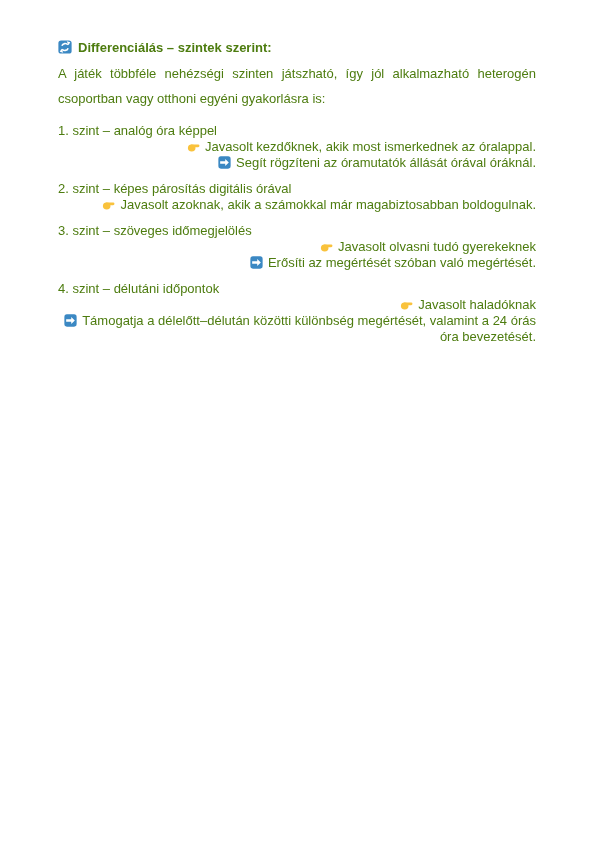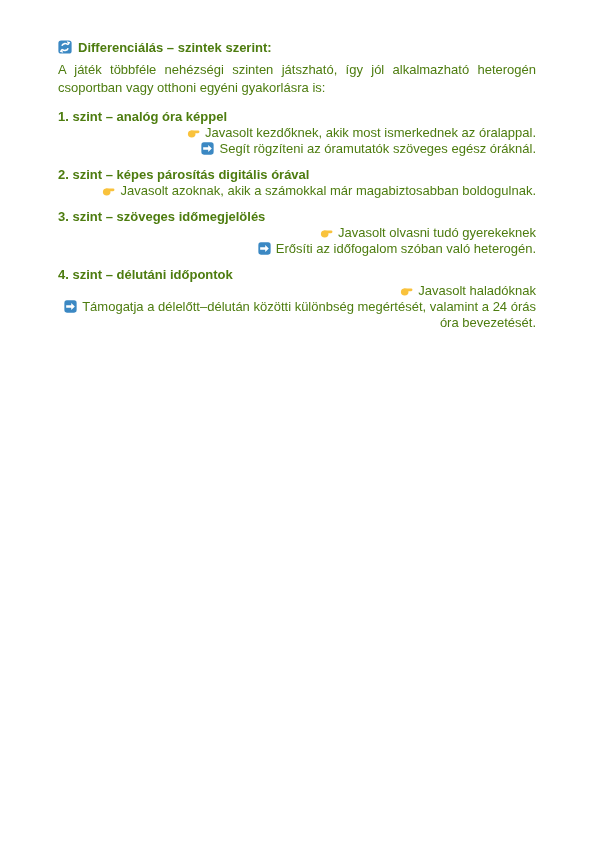--- a/index.html
+++ b/index.html
@@ -19,30 +19,30 @@
     color: #4d7c0f;
     overflow: hidden;
   }
   .header-line {
     line-height: 17px;
     font-weight: 700;
     white-space: nowrap;
   }
   .intro {
     margin: 5px 0 12px 0;
-    line-height: 18px;
+    line-height: 25px;
     text-align: justify;
   }
   .section {
     margin: 10px 0 0 0;
   }
   .section h2 {
     margin: 0;
     font-size: 13px;
-    font-weight: 700;
+    font-weight: 400;
     line-height: 16px;
   }
   .bullet {
     margin: 0;
     line-height: 16px;
     text-align: right;
   }
   .emoji {
     display: inline-block;
     width: 13px;
@@ -89,21 +89,21 @@
           <rect x="9" y="12.5" width="25.5" height="7.5" rx="3.75" fill="#F9C23C"></rect>
         </svg>
       </span><span>Javasolt kezdőknek, akik most ismerkednek az óralappal.</span>
     </p>
     <p class="bullet">
       <span class="emoji">
         <svg viewBox="0 0 36 36" xmlns="http://www.w3.org/2000/svg">
           <rect x="1" y="1" width="34" height="34" rx="7" fill="#3B88C3"></rect>
           <path d="M6 14.5 H20 V8.5 L30 18 L20 27.5 V21.5 H6 Z" fill="#ffffff"></path>
         </svg>
-      </span><span>Segít rögzíteni az óramutatók szöveges egész óráknál.</span>
+      </span><span>Segít rögzíteni az óramutatók állását órával óráknál.</span>
     </p>
   </div>
 
   <div class="section">
     <h2>2. szint – képes párosítás digitális órával</h2>
     <p class="bullet">
       <span class="emoji">
         <svg viewBox="0 0 36 36" xmlns="http://www.w3.org/2000/svg">
           <ellipse cx="13" cy="22" rx="10.5" ry="9.5" fill="#F9C23C"></ellipse>
           <rect x="9" y="12.5" width="25.5" height="7.5" rx="3.75" fill="#F9C23C"></rect>
@@ -121,21 +121,21 @@
           <rect x="9" y="12.5" width="25.5" height="7.5" rx="3.75" fill="#F9C23C"></rect>
         </svg>
       </span><span>Javasolt olvasni tudó gyerekeknek</span>
     </p>
     <p class="bullet">
       <span class="emoji">
         <svg viewBox="0 0 36 36" xmlns="http://www.w3.org/2000/svg">
           <rect x="1" y="1" width="34" height="34" rx="7" fill="#3B88C3"></rect>
           <path d="M6 14.5 H20 V8.5 L30 18 L20 27.5 V21.5 H6 Z" fill="#ffffff"></path>
         </svg>
-      </span><span>Erősíti az időfogalom szóban való heterogén.</span>
+      </span><span>Erősíti az megértését szóban való megértését.</span>
     </p>
   </div>
 
   <div class="section">
     <h2>4. szint – délutáni időpontok</h2>
     <p class="bullet">
       <span class="emoji">
         <svg viewBox="0 0 36 36" xmlns="http://www.w3.org/2000/svg">
           <ellipse cx="13" cy="22" rx="10.5" ry="9.5" fill="#F9C23C"></ellipse>
           <rect x="9" y="12.5" width="25.5" height="7.5" rx="3.75" fill="#F9C23C"></rect>

